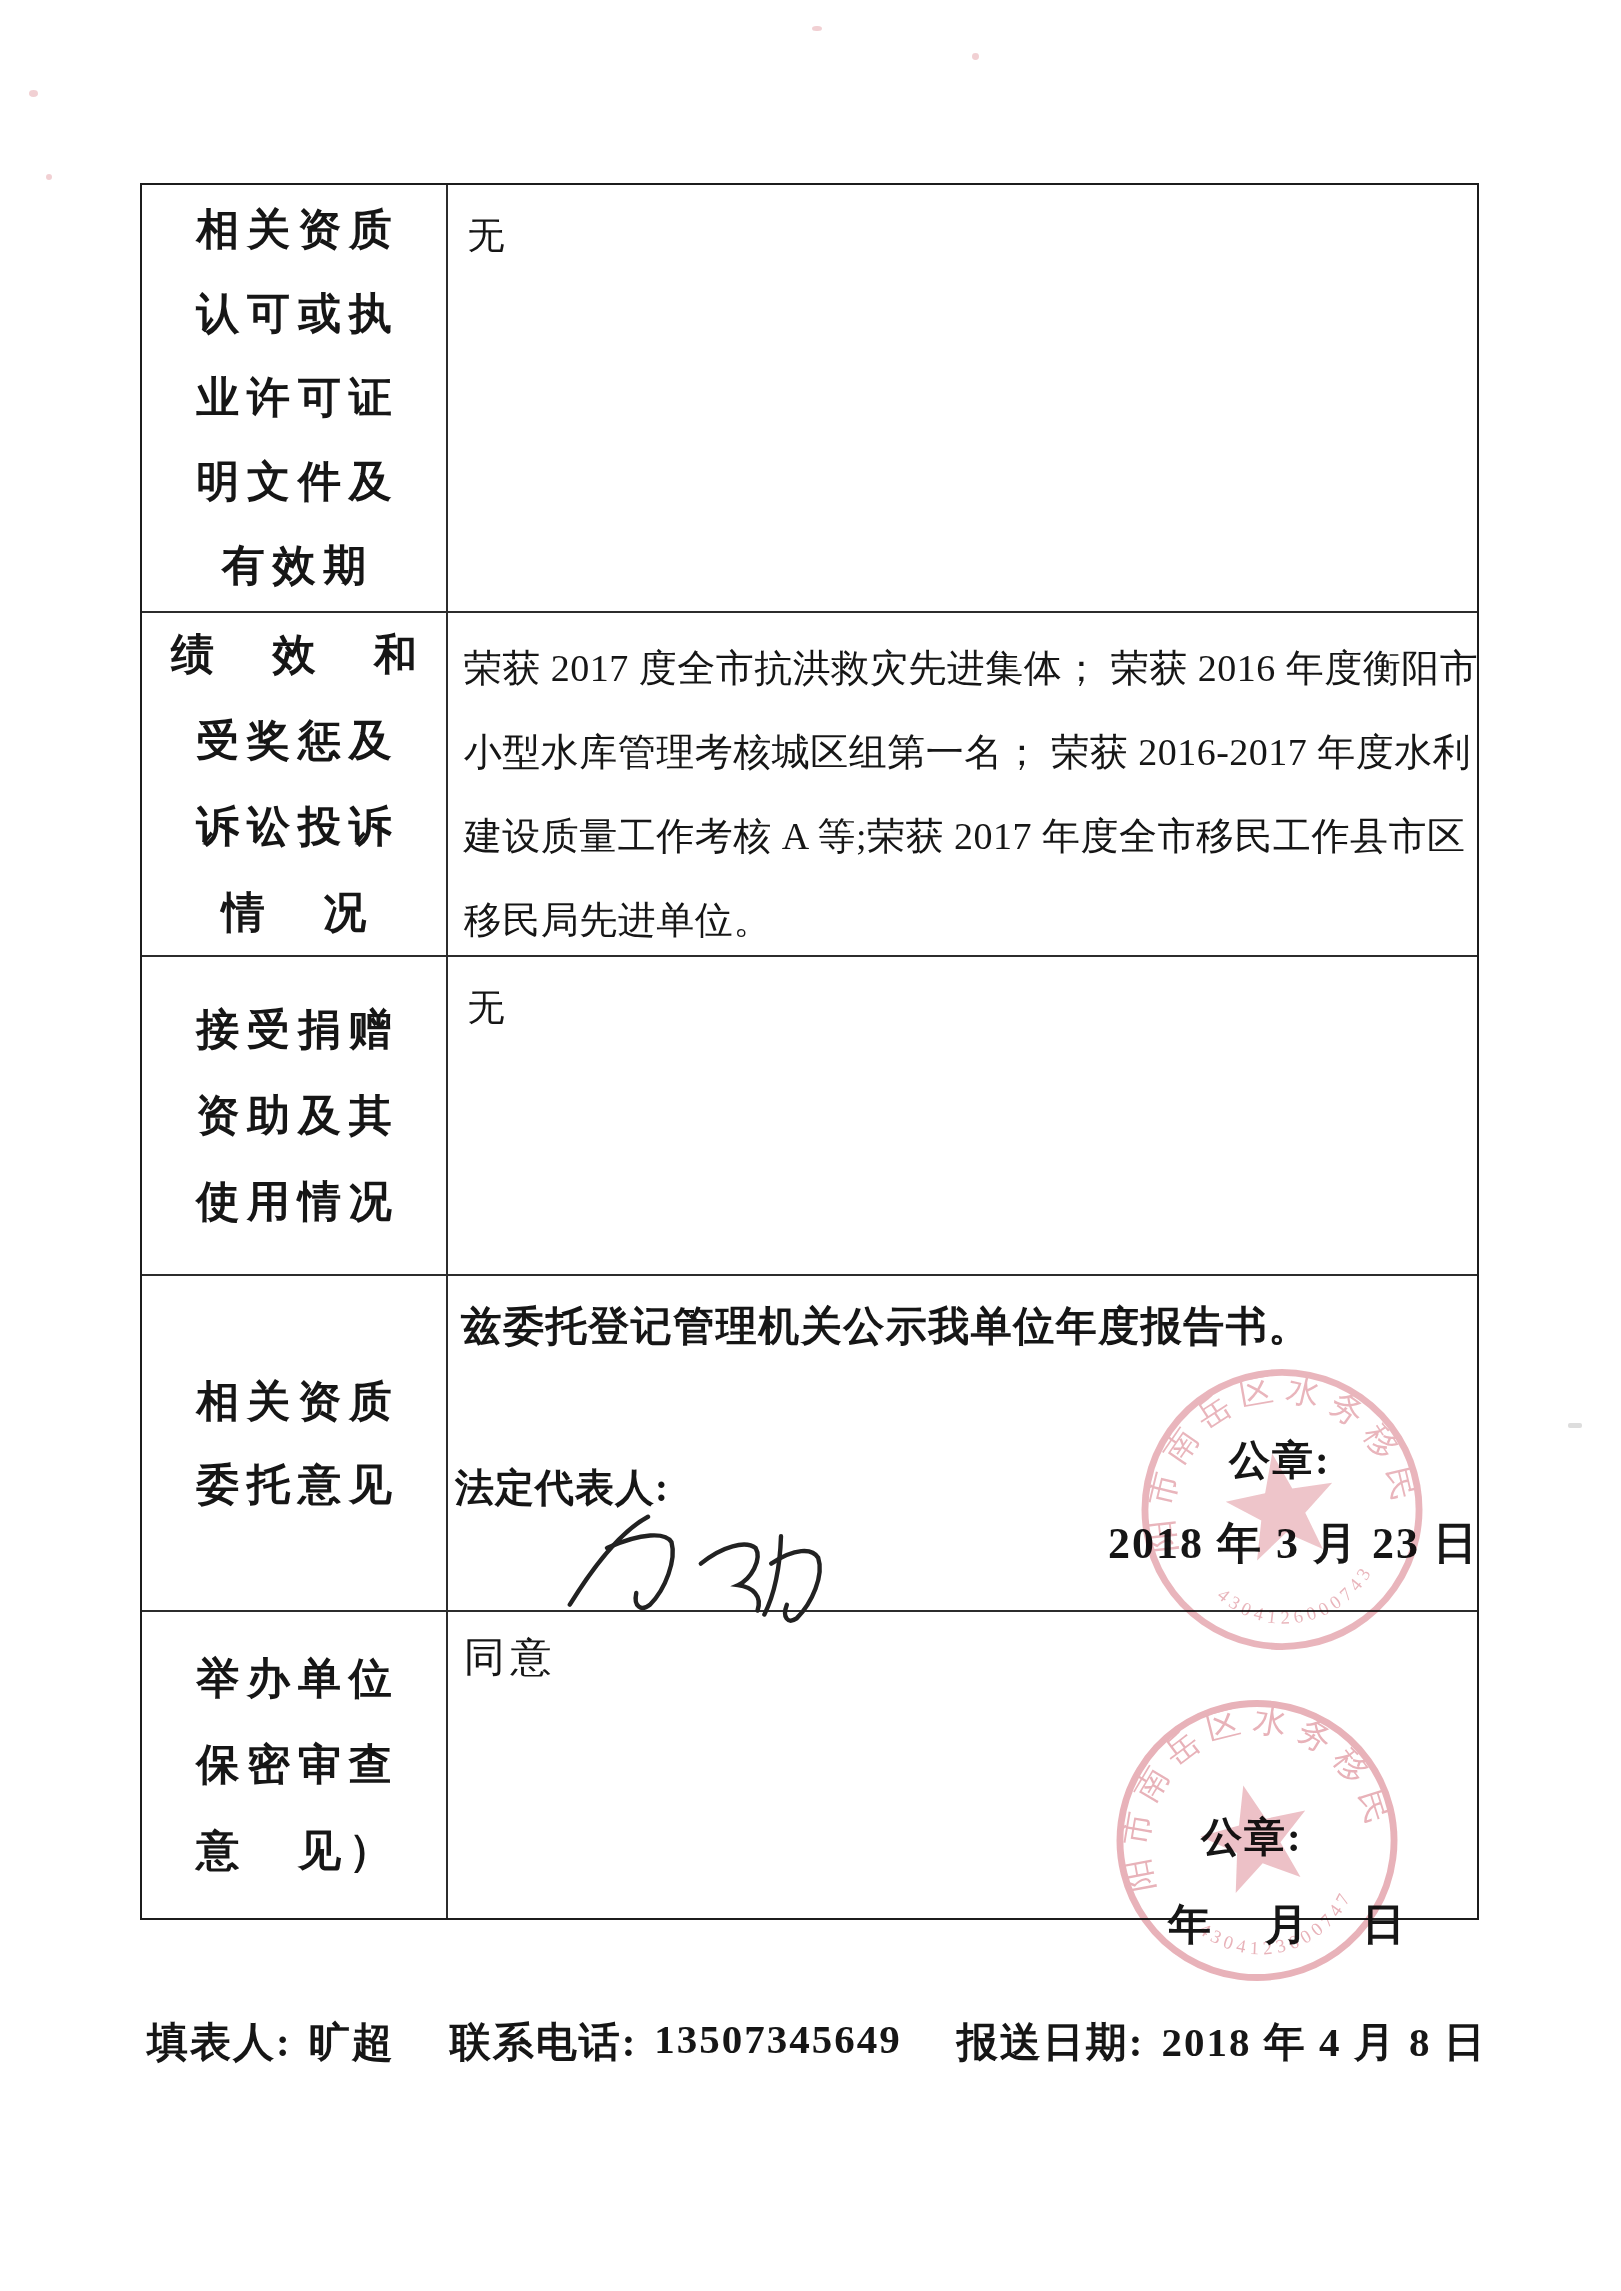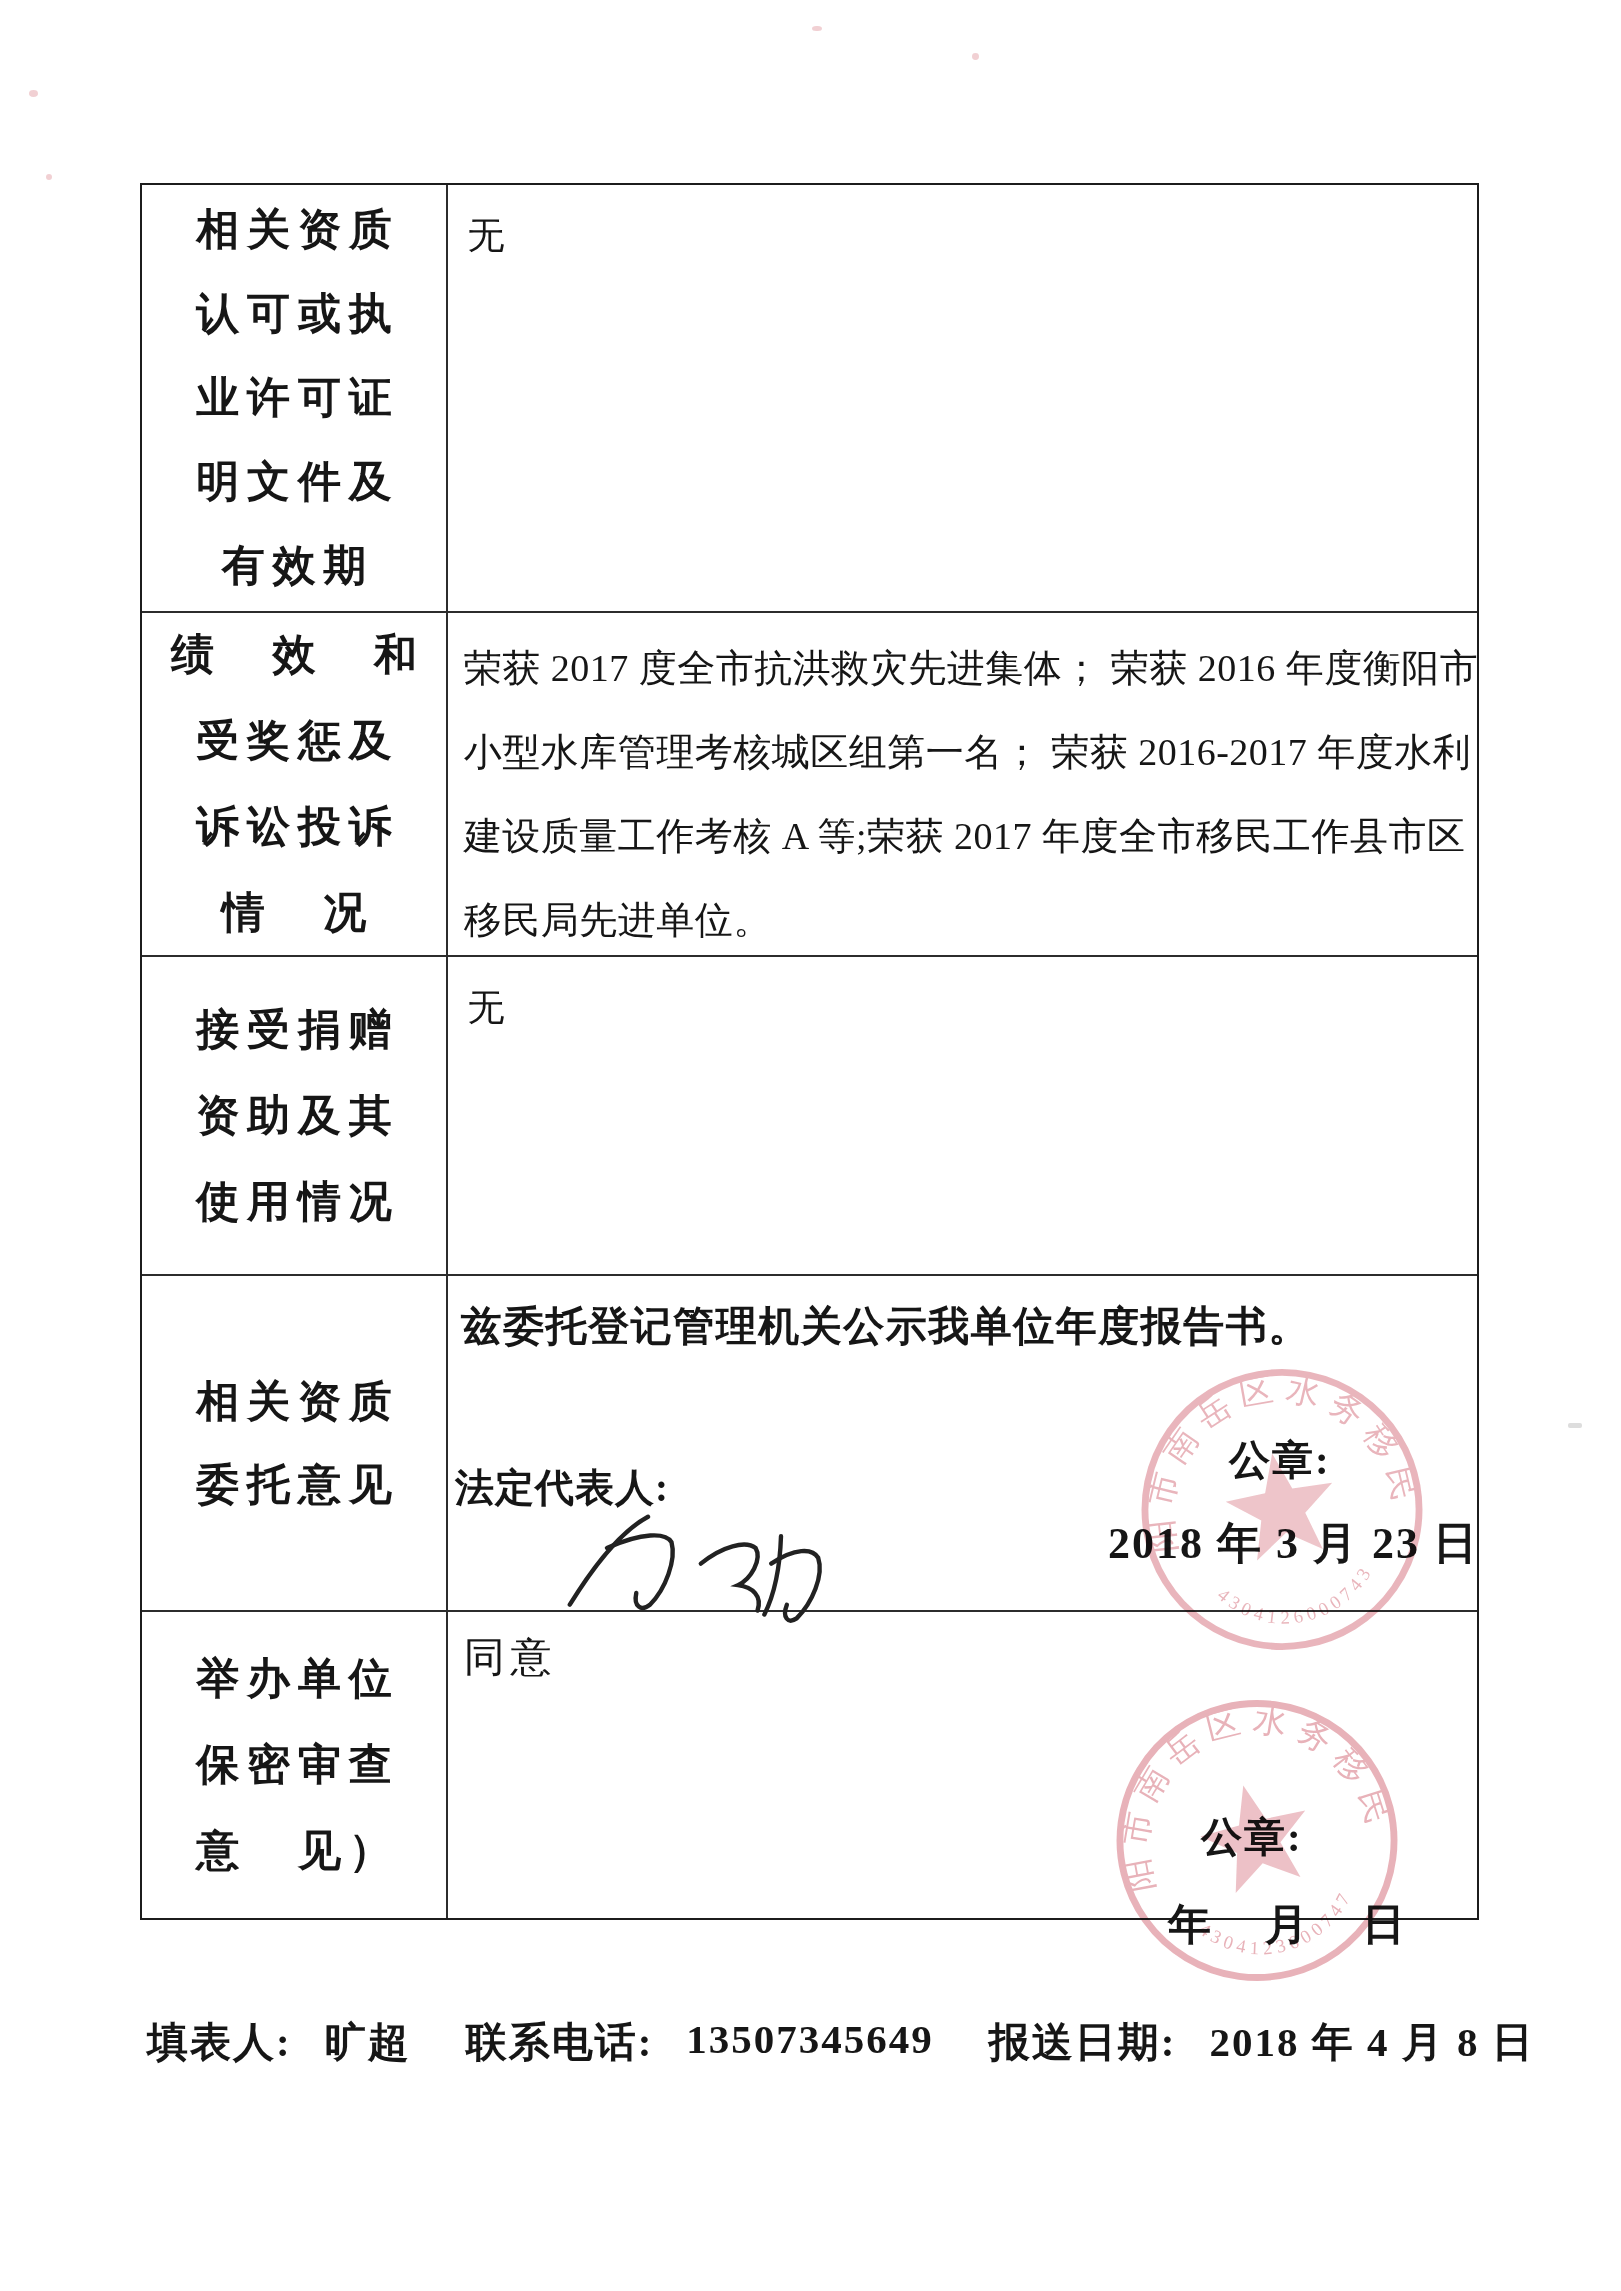--- a/index.html
+++ b/index.html
@@ -44,21 +44,21 @@
   .date-4{position:absolute;left:660px;top:238px;font-size:44px;font-weight:700;letter-spacing:2px;white-space:nowrap;}
   .agree{position:absolute;left:15.7px;top:17.6px;font-size:41px;font-weight:400;letter-spacing:5.9px;}
   .seal-label-5{position:absolute;left:753px;top:198px;font-size:41px;font-weight:700;letter-spacing:2px;}
   .ymd{position:absolute;left:720px;top:284px;width:237px;display:flex;justify-content:space-between;font-size:43px;font-weight:700;}
   
   .footer{
     position:absolute;left:147px;top:2015px;
     display:flex;gap:55px;
     font-size:41px;font-weight:700;letter-spacing:2px;white-space:nowrap;
   }
-  .footer .pair{display:flex;gap:33px;}
+  .footer .pair{display:flex;gap:17px;}
   
   .stamp{position:absolute;mix-blend-mode:multiply;opacity:.88;pointer-events:none;}
   .stamp-1{left:1135px;top:1348px;transform:rotate(-10deg);}
   .stamp-2{left:1110px;top:1679px;transform:rotate(-14deg);}
   
   .speck{position:absolute;border-radius:50%;background:rgba(210,100,110,.30);}
   .speck.s1{left:29px;top:90px;width:8.8px;height:6.9px;}
   .speck.s2{left:46px;top:174px;width:5.9px;height:5.9px;}
   .speck.s3{left:812px;top:25.5px;width:9.8px;height:5.9px;}
   .speck.s4{left:972px;top:53px;width:6.9px;height:6.9px;}

